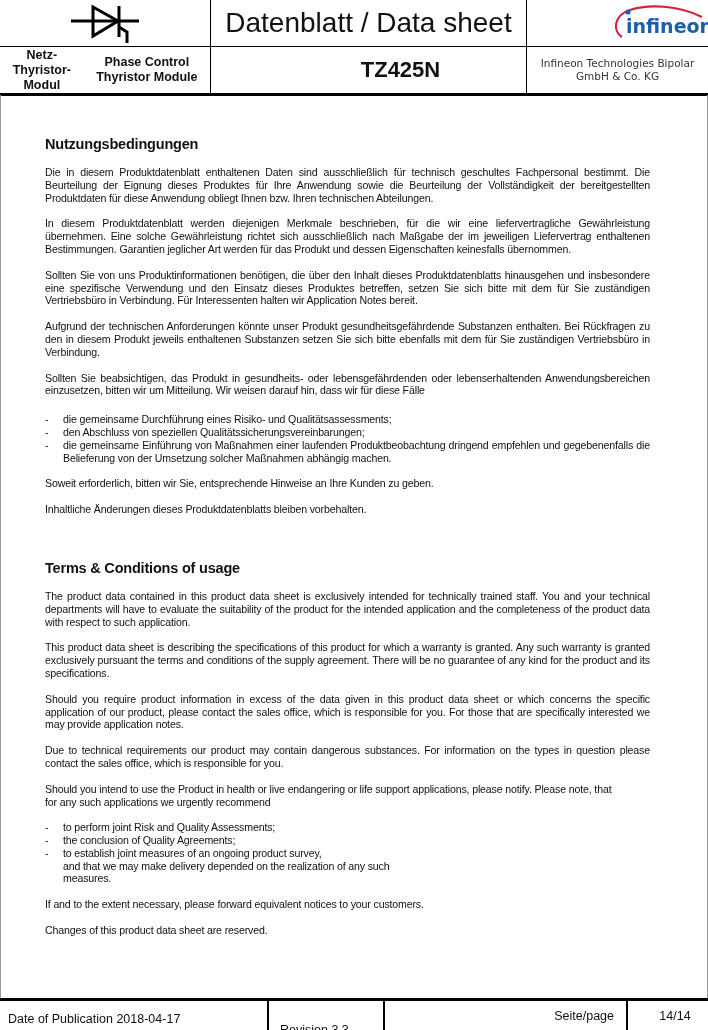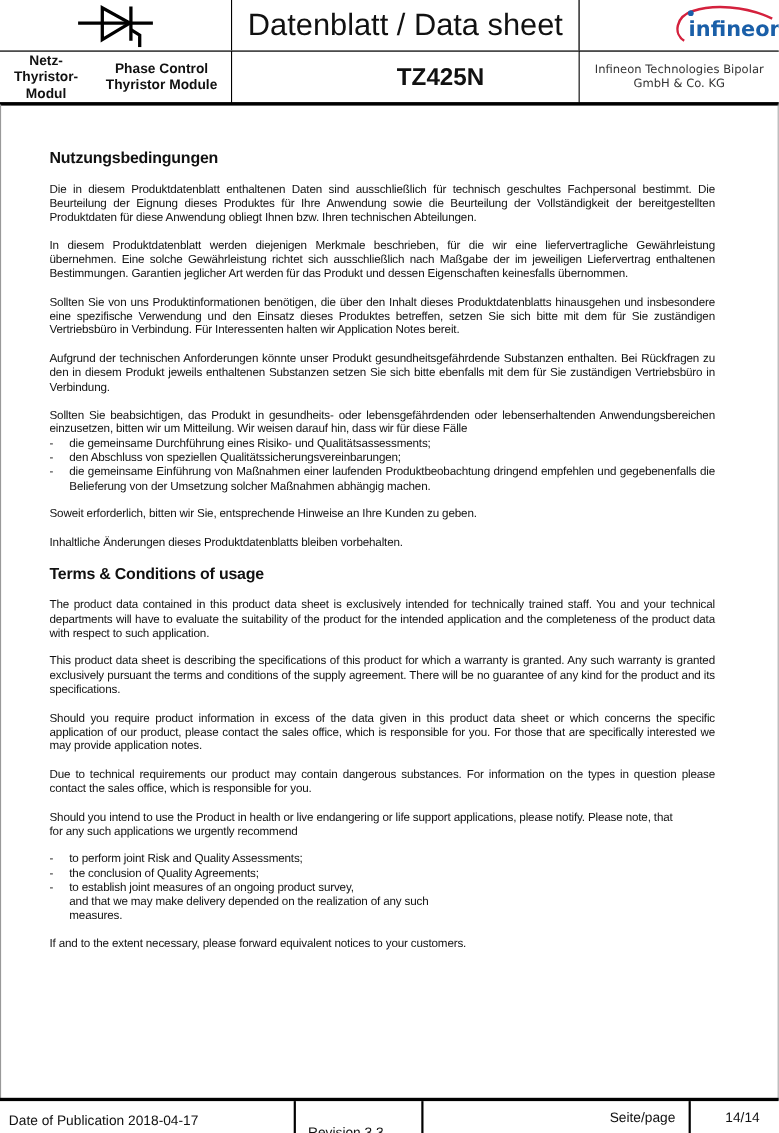--- a/index.html
+++ b/index.html
@@ -74,45 +74,46 @@
 
 <div class="frame"></div>
 
 <div class="content">
   <section>
     <h2 class="section-title">Nutzungsbedingungen</h2>
     <p class="para">Die in diesem Produktdatenblatt enthaltenen Daten sind ausschließlich für technisch geschultes Fachpersonal bestimmt. Die Beurteilung der Eignung dieses Produktes für Ihre Anwendung sowie die Beurteilung der Vollständigkeit der bereitgestellten Produktdaten für diese Anwendung obliegt Ihnen bzw. Ihren technischen Abteilungen.</p>
     <p class="para">In diesem Produktdatenblatt werden diejenigen Merkmale beschrieben, für die wir eine liefervertragliche Gewährleistung übernehmen. Eine solche Gewährleistung richtet sich ausschließlich nach Maßgabe der im jeweiligen Liefervertrag enthaltenen Bestimmungen. Garantien jeglicher Art werden für das Produkt und dessen Eigenschaften keinesfalls übernommen.</p>
     <p class="para">Sollten Sie von uns Produktinformationen benötigen, die über den Inhalt dieses Produktdatenblatts hinausgehen und insbesondere eine spezifische Verwendung und den Einsatz dieses Produktes betreffen, setzen Sie sich bitte mit dem für Sie zuständigen Vertriebsbüro in Verbindung. Für Interessenten halten wir Application Notes bereit.</p>
     <p class="para">Aufgrund der technischen Anforderungen könnte unser Produkt gesundheitsgefährdende Substanzen enthalten. Bei Rückfragen zu den in diesem Produkt jeweils enthaltenen Substanzen setzen Sie sich bitte ebenfalls mit dem für Sie zuständigen Vertriebsbüro in Verbindung.</p>
-    <p class="para" style="margin-bottom:0">Sollten Sie beabsichtigen, das Produkt in gesundheits- oder lebensgefährdenden oder lebenserhaltenden Anwendungsbereichen einzusetzen, bitten wir um Mitteilung. Wir weisen darauf hin, dass wir für diese Fälle</p>
+    <p class="para" style="margin-bottom:16px">Sollten Sie beabsichtigen, das Produkt in gesundheits- oder lebensgefährdenden oder lebenserhaltenden Anwendungsbereichen einzusetzen, bitten wir um Mitteilung. Wir weisen darauf hin, dass wir für diese Fälle</p>
     <ul class="list">
       <li><span class="dash">-</span><span>die gemeinsame Durchführung eines Risiko- und Qualitätsassessments;</span></li>
       <li><span class="dash">-</span><span>den Abschluss von  speziellen Qualitätssicherungsvereinbarungen;</span></li>
       <li><span class="dash">-</span><span>die gemeinsame Einführung von Maßnahmen einer laufenden Produktbeobachtung dringend empfehlen und gegebenenfalls die Belieferung von der Umsetzung solcher  Maßnahmen abhängig machen.</span></li>
     </ul>
     <p class="para">Soweit erforderlich, bitten wir Sie, entsprechende Hinweise an Ihre Kunden zu geben.</p>
-    <p class="para" style="margin-bottom:14px">Inhaltliche Änderungen dieses Produktdatenblatts bleiben vorbehalten.</p>
+    <p class="para" style="margin-bottom:44px">Inhaltliche Änderungen dieses Produktdatenblatts bleiben vorbehalten.</p>
   </section>
 
   <section>
     <h2 class="section-title">Terms &amp; Conditions of usage</h2>
     <p class="para">The product data contained in this product data sheet is exclusively intended for technically trained staff. You and your technical departments will have to evaluate the suitability of the product for the intended application and the completeness of the product data with respect to such application.</p>
     <p class="para">This product data sheet is describing the specifications of this product for which a warranty is granted. Any such warranty is granted exclusively pursuant the terms and conditions of the supply agreement. There will be no guarantee of any kind for the product and its specifications.</p>
     <p class="para">Should you require product information in excess of the data given in this product data sheet or which concerns the specific application of our product, please contact the sales office, which is responsible for you. For those that are specifically interested we may provide application notes.</p>
     <p class="para">Due to technical requirements our product may contain dangerous substances. For information on the types in question please contact the sales office, which is responsible for you.</p>
     <p class="para" style="text-align:left; padding-right:28px;">Should you intend to use the Product in health or live endangering or life support applications, please notify.  Please note, that for any such applications we urgently recommend</p>
     <ul class="list">
       <li><span class="dash">-</span><span>to perform joint Risk and Quality Assessments;</span></li>
       <li><span class="dash">-</span><span>the conclusion of Quality Agreements;</span></li>
       <li><span class="dash">-</span><span>to establish joint measures of an ongoing product survey,</span></li>
       <li><span>and that we may make delivery depended on the realization of any such</span></li>
       <li><span>measures.</span></li>
     </ul>
     <p class="para">If and to the extent necessary, please forward equivalent notices to your customers.</p>
+    <p class="para">Changes of this product data sheet are reserved.</p>
   </section>
 </div>
 
 <div class="footer">
   <div class="fcell f-date">
     <span>Date of Publication 2018-04-17</span>
   </div>
   <div class="fcell f-rev">
     <span>Revision 3.3</span>
   </div>

